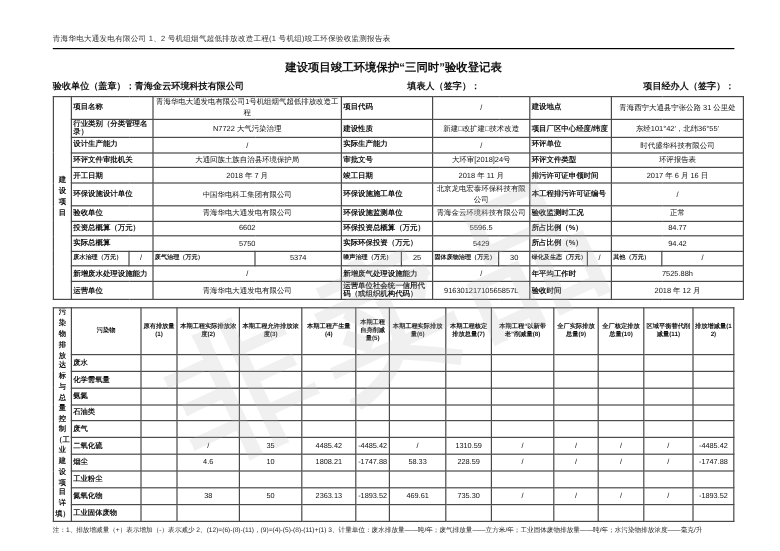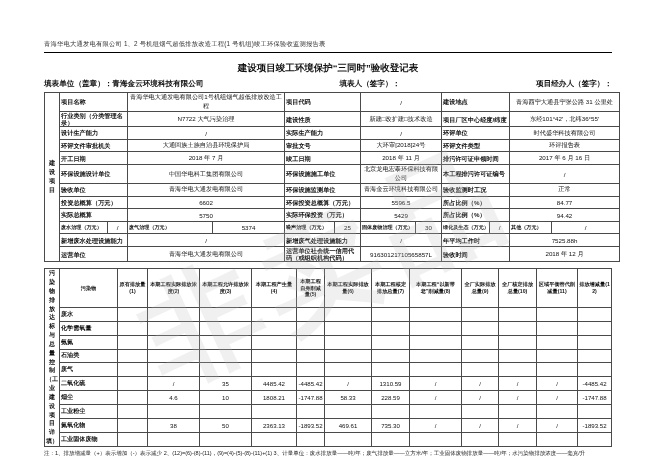--- a/index.html
+++ b/index.html
@@ -1,21 +1,21 @@
 <!DOCTYPE html>
 <html><head>
 <meta charset="utf-8">
 <style>
   html,body{margin:0;padding:0}
   body{
     width:650px;height:459px;position:relative;overflow:hidden;
     background:#ffffff;color:#111;
     font-family:"Liberation Sans","DejaVu Sans",sans-serif;
   }
-  .page{position:absolute;inset:0;padding:40px 38px 0 44px;box-sizing:border-box}
+  .page{position:absolute;inset:0;padding:28px 38px 0 44px;box-sizing:border-box}
   .doc-header{font-size:6.3px;color:#333;letter-spacing:.2px;margin-bottom:3px}
   .rule{border:none;border-top:1.4px solid #000;margin:2px 0 9px 0}
   .title{text-align:center;font-weight:bold;font-size:9.5px;margin-bottom:4px}
   .subhead{display:flex;justify-content:space-between;align-items:flex-end;
     font-size:7.6px;font-weight:bold;margin-bottom:3px}
   .subhead .right{}
 
   table.t{border-collapse:collapse;table-layout:fixed;width:100%;background:#fff}
   .t td,.t th{border:1px solid #4a4a4a;padding:0 1px;overflow:hidden;vertical-align:middle}
   .upper td{height:11.6px;font-size:6.2px}
@@ -45,21 +45,21 @@
 <body>
 
 <div class="page">
 
   <div class="doc-header">青海华电大通发电有限公司 1、2 号机组烟气超低排放改造工程(1 号机组)竣工环保验收监测报告表</div>
   <hr class="rule">
 
   <div class="title">建设项目竣工环境保护“三同时”验收登记表</div>
 
   <div class="subhead">
-    <span class="left">填表单位（盖章）：青海金云环境科技有限公司</span>
+    <span class="left">验收单位（盖章）：青海金云环境科技有限公司</span>
     <span class="center">填表人（签字）：</span>
     <span class="right">项目经办人（签字）：</span>
   </div>
 
   <table class="t upper">
     <colgroup>
       <col style="width:15px">
       <col style="width:48px">
         <col style="width:20px">
       <col style="width:85px">

